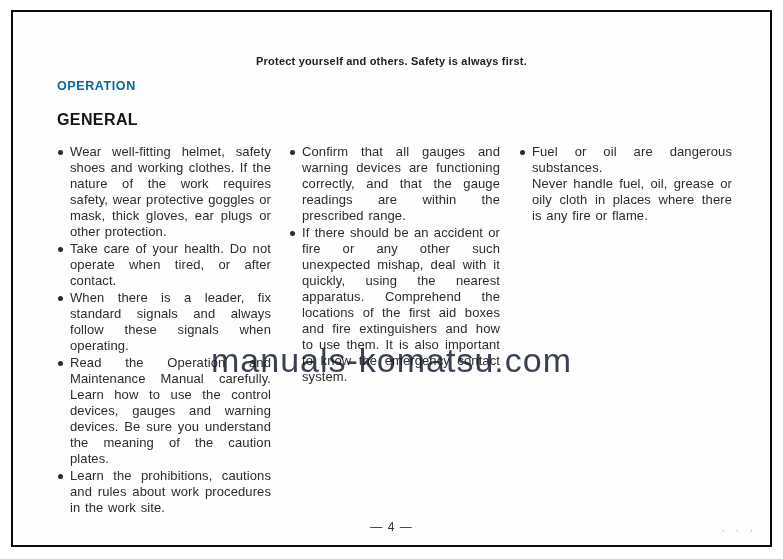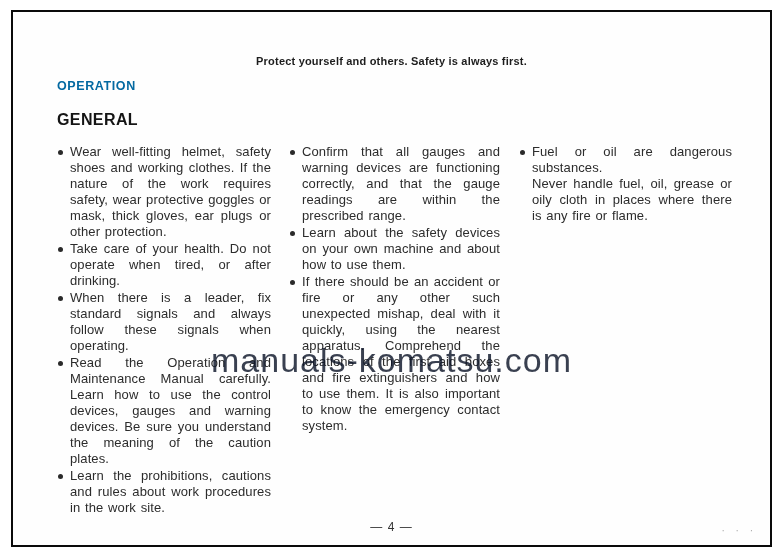--- a/index.html
+++ b/index.html
@@ -130,21 +130,21 @@
 <div class="section-label">OPERATION</div>
 <div class="group-heading">GENERAL</div>
 
 <ul class="col col-1">
   <li class="bullet">
       <span class="dot"></span>
       <span class="btext">Wear well-fitting helmet, safety shoes and working clothes. If the nature of the work requires safety, wear protective goggles or mask, thick gloves, ear plugs or other protection.</span>
     </li>
   <li class="bullet">
       <span class="dot"></span>
-      <span class="btext">Take care of your health. Do not operate when tired, or after drinking.</span>
+      <span class="btext">Take care of your health. Do not operate when tired, or after contact.</span>
     </li>
   <li class="bullet">
       <span class="dot"></span>
       <span class="btext">When there is a leader, fix standard signals and always follow these signals when operating.</span>
     </li>
   <li class="bullet">
       <span class="dot"></span>
       <span class="btext">Read the Operation and Maintenance Manual carefully. Learn how to use the control devices, gauges and warning devices. Be sure you understand the meaning of the caution plates.</span>
     </li>
   <li class="bullet">
@@ -153,24 +153,20 @@
     </li>
 </ul>
 
 <ul class="col col-2">
   <li class="bullet">
       <span class="dot"></span>
       <span class="btext">Confirm that all gauges and warning devices are functioning correctly, and that the gauge readings are within the prescribed range.</span>
     </li>
   <li class="bullet">
       <span class="dot"></span>
-      <span class="btext">Learn about the safety devices on your own machine and about how to use them.</span>
-    </li>
-  <li class="bullet">
-      <span class="dot"></span>
       <span class="btext">If there should be an accident or fire or any other such unexpected mishap, deal with it quickly, using the nearest apparatus. Comprehend the locations of the first aid boxes and fire extinguishers and how to use them. It is also important to know the emergency contact system.</span>
     </li>
 </ul>
 
 <ul class="col col-3">
   <li class="bullet">
       <span class="dot"></span>
       <span class="btext">Fuel or oil are dangerous substances.
 Never handle fuel, oil, grease or oily cloth in places where there is any fire or flame.</span>
     </li>

